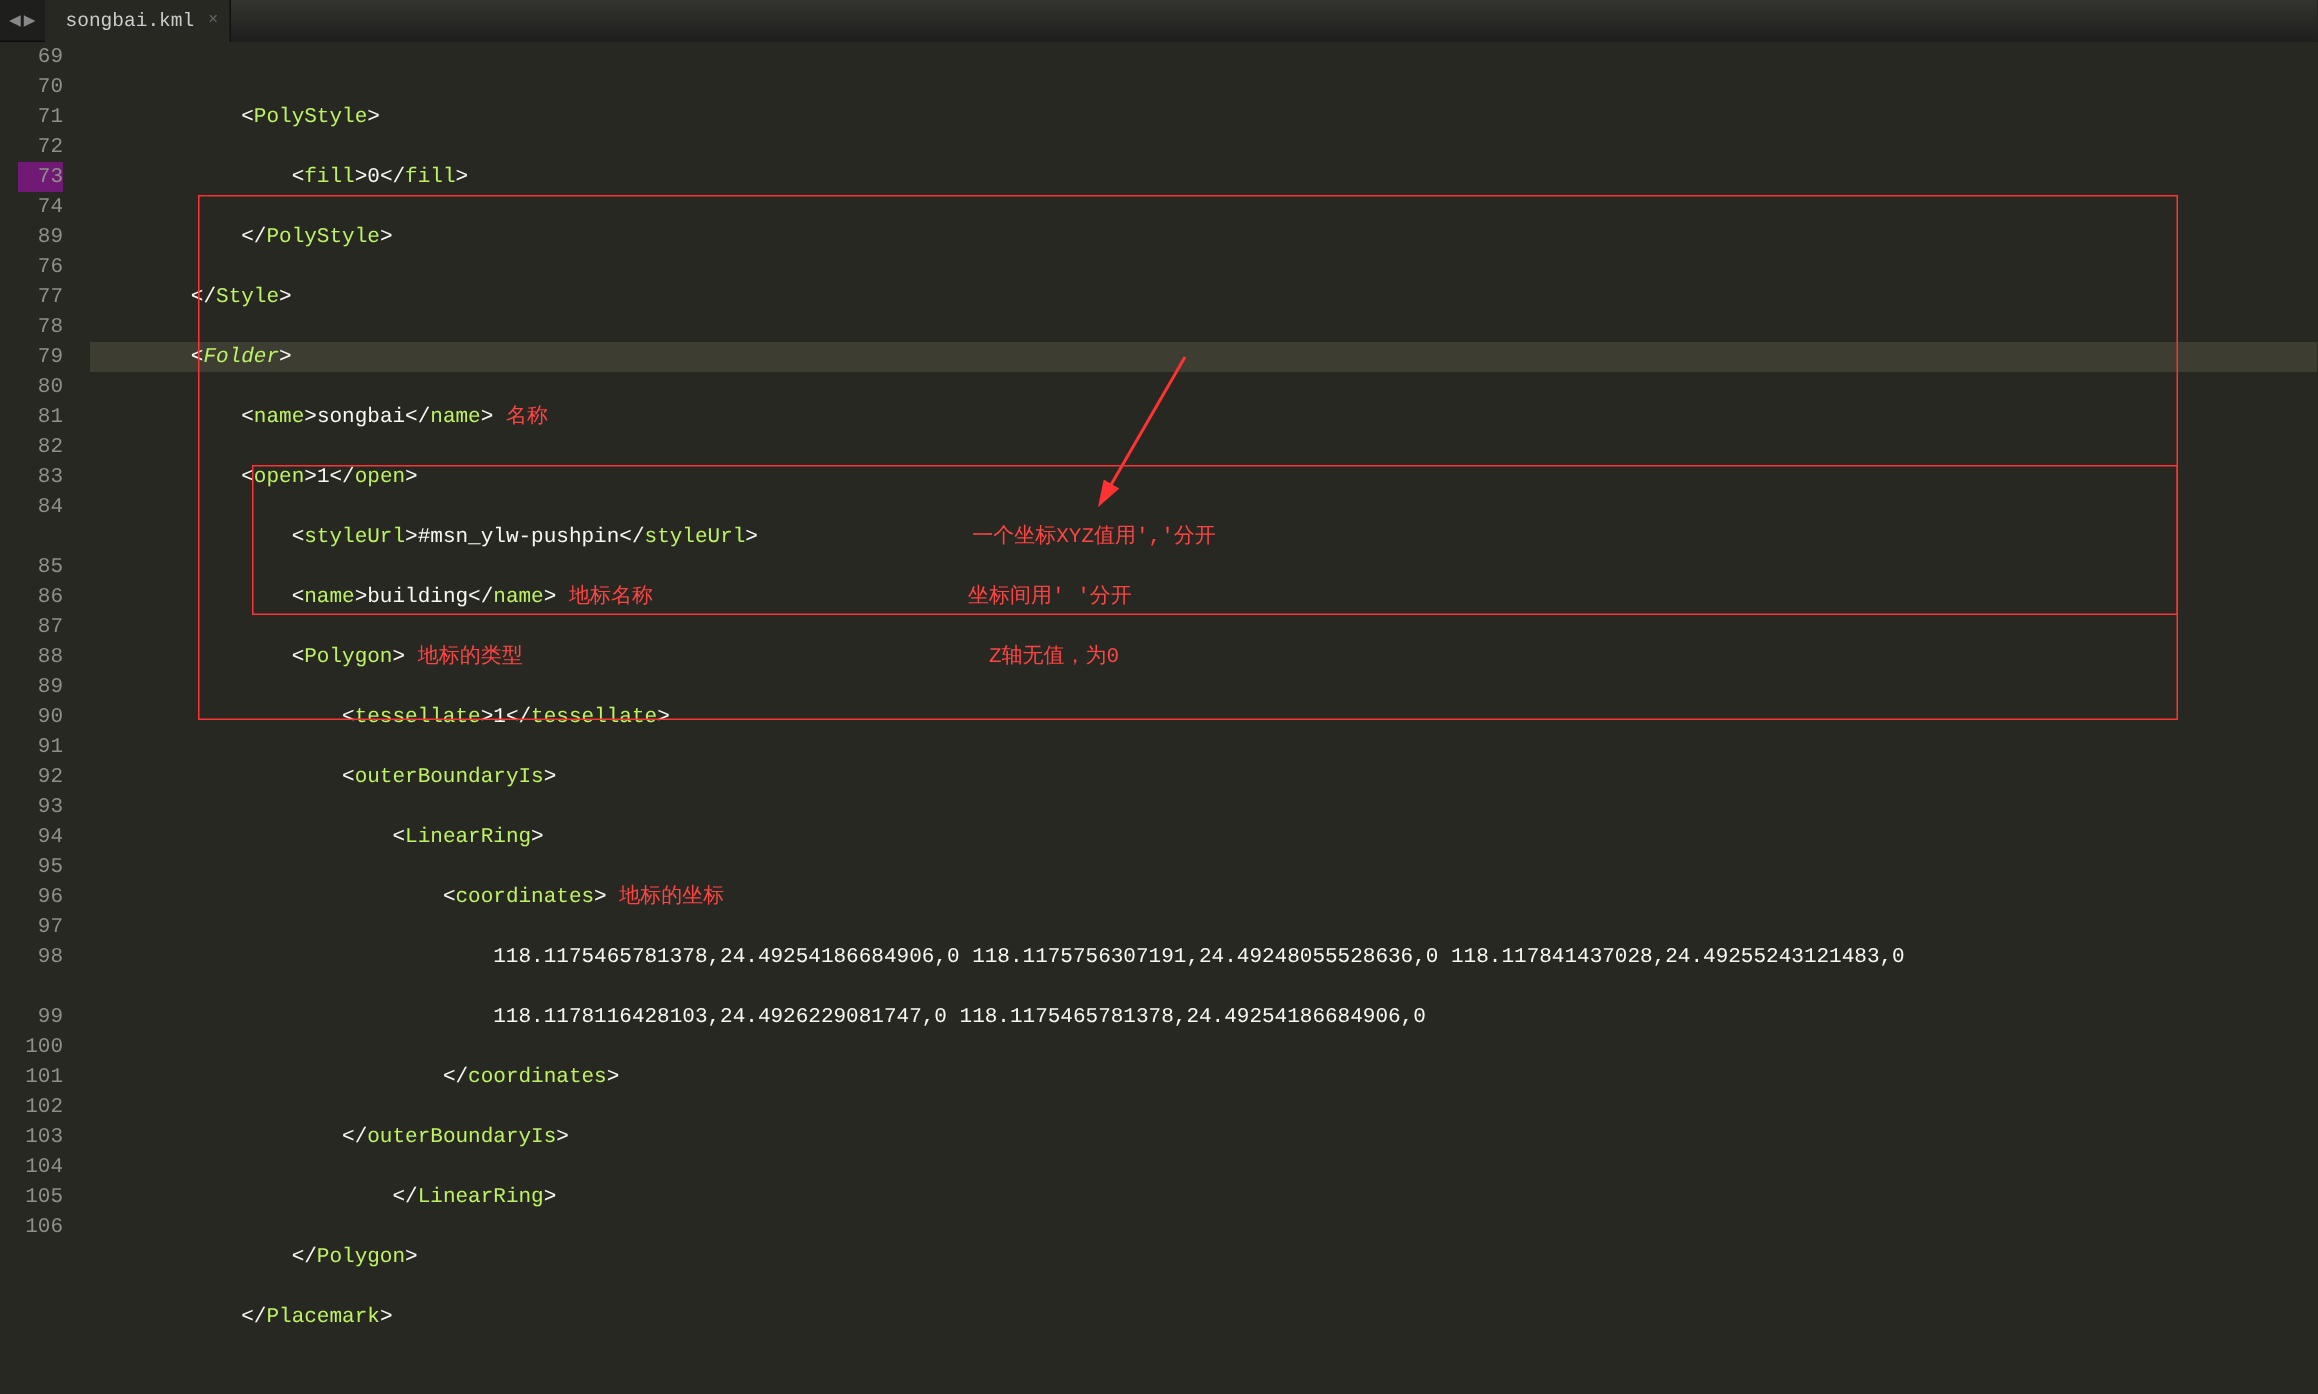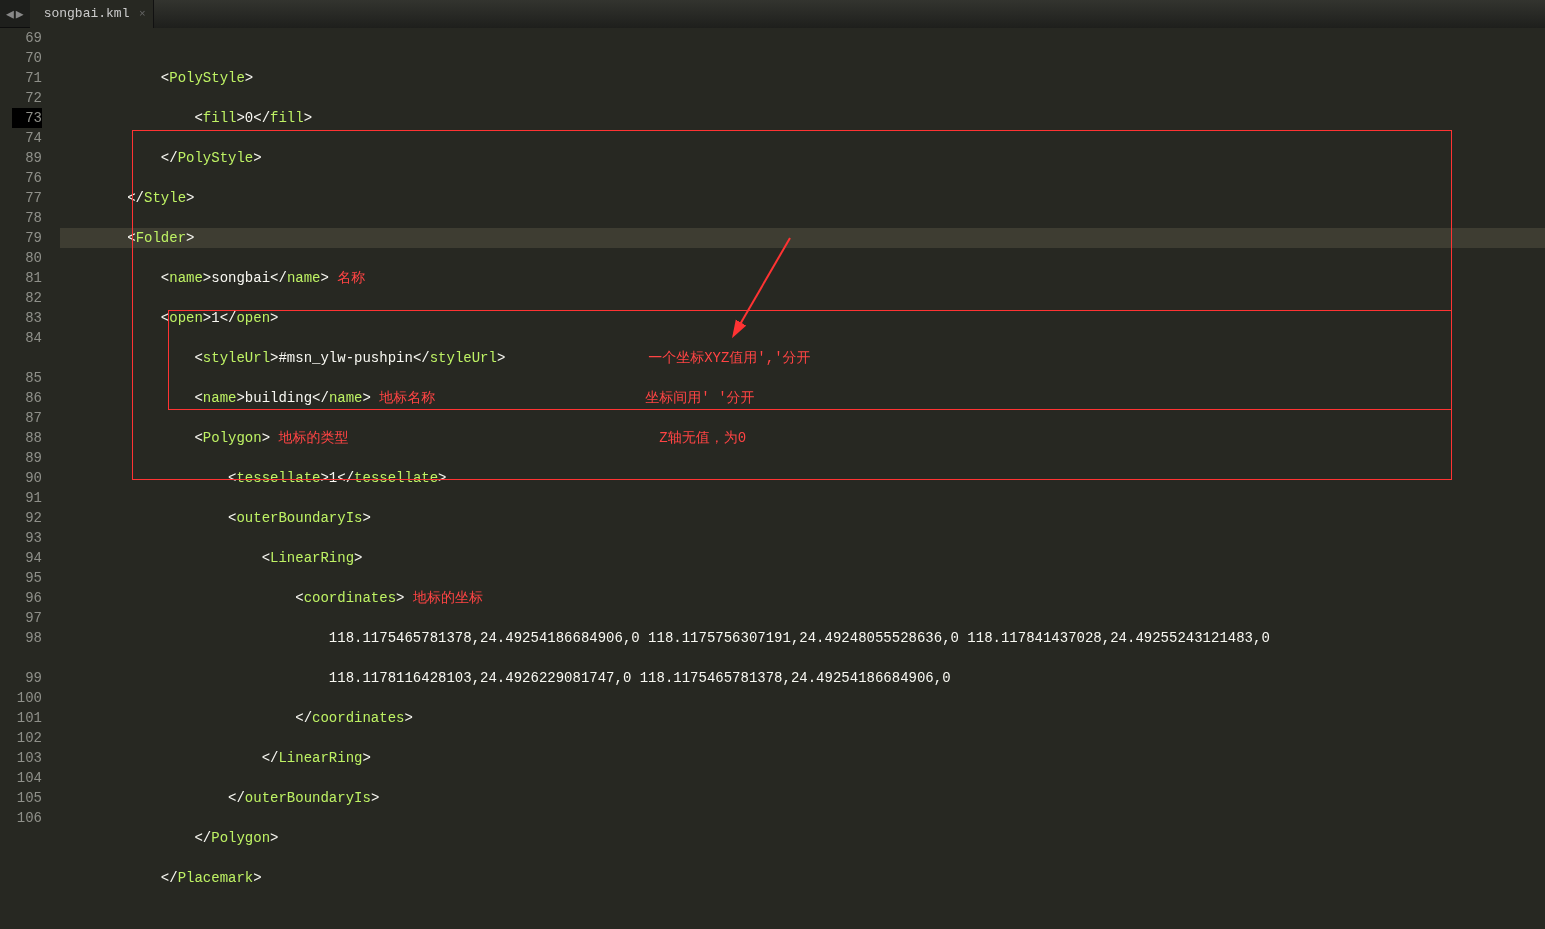--- a/index.html
+++ b/index.html
@@ -58,30 +58,30 @@
   color: #8f908a;
   text-align: right;
   padding-right: 18px;
   padding-left: 12px;
   user-select: none;
   font-size: 14px;
   line-height: 20px;
   min-width: 60px;
 }
 .gutter div { height: 20px; }
-.gutter .current { background: #000000; }
+.gutter .current { background: #701a75; }
 .code {
   flex: 1;
   font-size: 14px;
   line-height: 20px;
   white-space: pre;
   position: relative;
 }
 .line { height: 20px; }
-.line.current { background: #3e3d32; }
+.line.current { background: #3e3d32; font-style: italic; }
 .tag { color: #bef264; }
 .bracket { color: #f8f8f2; }
 .text { color: #f8f8f2; }
 .annot { color: #ff4444; margin-top: 41px; }
 .red-box-outer {
   position: absolute;
   border: 1px solid #ff3333;
   pointer-events: none;
 }
 .arrow-svg {
@@ -159,22 +159,22 @@
 <div class="line">                <span class="bracket">&lt;</span><span class="tag">styleUrl</span><span class="bracket">&gt;</span><span class="text">#msn_ylw-pushpin</span><span class="bracket">&lt;/</span><span class="tag">styleUrl</span><span class="bracket">&gt;</span>                 <span class="annot">一个坐标XYZ值用','分开</span></div>
 <div class="line">                <span class="bracket">&lt;</span><span class="tag">name</span><span class="bracket">&gt;</span><span class="text">building</span><span class="bracket">&lt;/</span><span class="tag">name</span><span class="bracket">&gt;</span> <span class="annot">地标名称</span>                         <span class="annot">坐标间用' '分开</span></div>
 <div class="line">                <span class="bracket">&lt;</span><span class="tag">Polygon</span><span class="bracket">&gt;</span> <span class="annot">地标的类型</span>                                     <span class="annot">Z轴无值，为0</span></div>
 <div class="line">                    <span class="bracket">&lt;</span><span class="tag">tessellate</span><span class="bracket">&gt;</span><span class="text">1</span><span class="bracket">&lt;/</span><span class="tag">tessellate</span><span class="bracket">&gt;</span></div>
 <div class="line">                    <span class="bracket">&lt;</span><span class="tag">outerBoundaryIs</span><span class="bracket">&gt;</span></div>
 <div class="line">                        <span class="bracket">&lt;</span><span class="tag">LinearRing</span><span class="bracket">&gt;</span></div>
 <div class="line">                            <span class="bracket">&lt;</span><span class="tag">coordinates</span><span class="bracket">&gt;</span> <span class="annot">地标的坐标</span></div>
 <div class="line">                                <span class="text">118.1175465781378,24.49254186684906,0 118.1175756307191,24.49248055528636,0 118.117841437028,24.49255243121483,0 </span></div>
 <div class="line">                                <span class="text">118.1178116428103,24.4926229081747,0 118.1175465781378,24.49254186684906,0 </span></div>
 <div class="line">                            <span class="bracket">&lt;/</span><span class="tag">coordinates</span><span class="bracket">&gt;</span></div>
+<div class="line">                    <span class="bracket">&lt;/</span><span class="tag">outerBoundaryIs</span><span class="bracket">&gt;</span></div>
 <div class="line">                        <span class="bracket">&lt;/</span><span class="tag">LinearRing</span><span class="bracket">&gt;</span></div>
-<div class="line">                    <span class="bracket">&lt;/</span><span class="tag">outerBoundaryIs</span><span class="bracket">&gt;</span></div>
 <div class="line">                <span class="bracket">&lt;/</span><span class="tag">Polygon</span><span class="bracket">&gt;</span></div>
 <div class="line">            <span class="bracket">&lt;/</span><span class="tag">Placemark</span><span class="bracket">&gt;</span></div>
 
 
 
 
 
 
 
 

